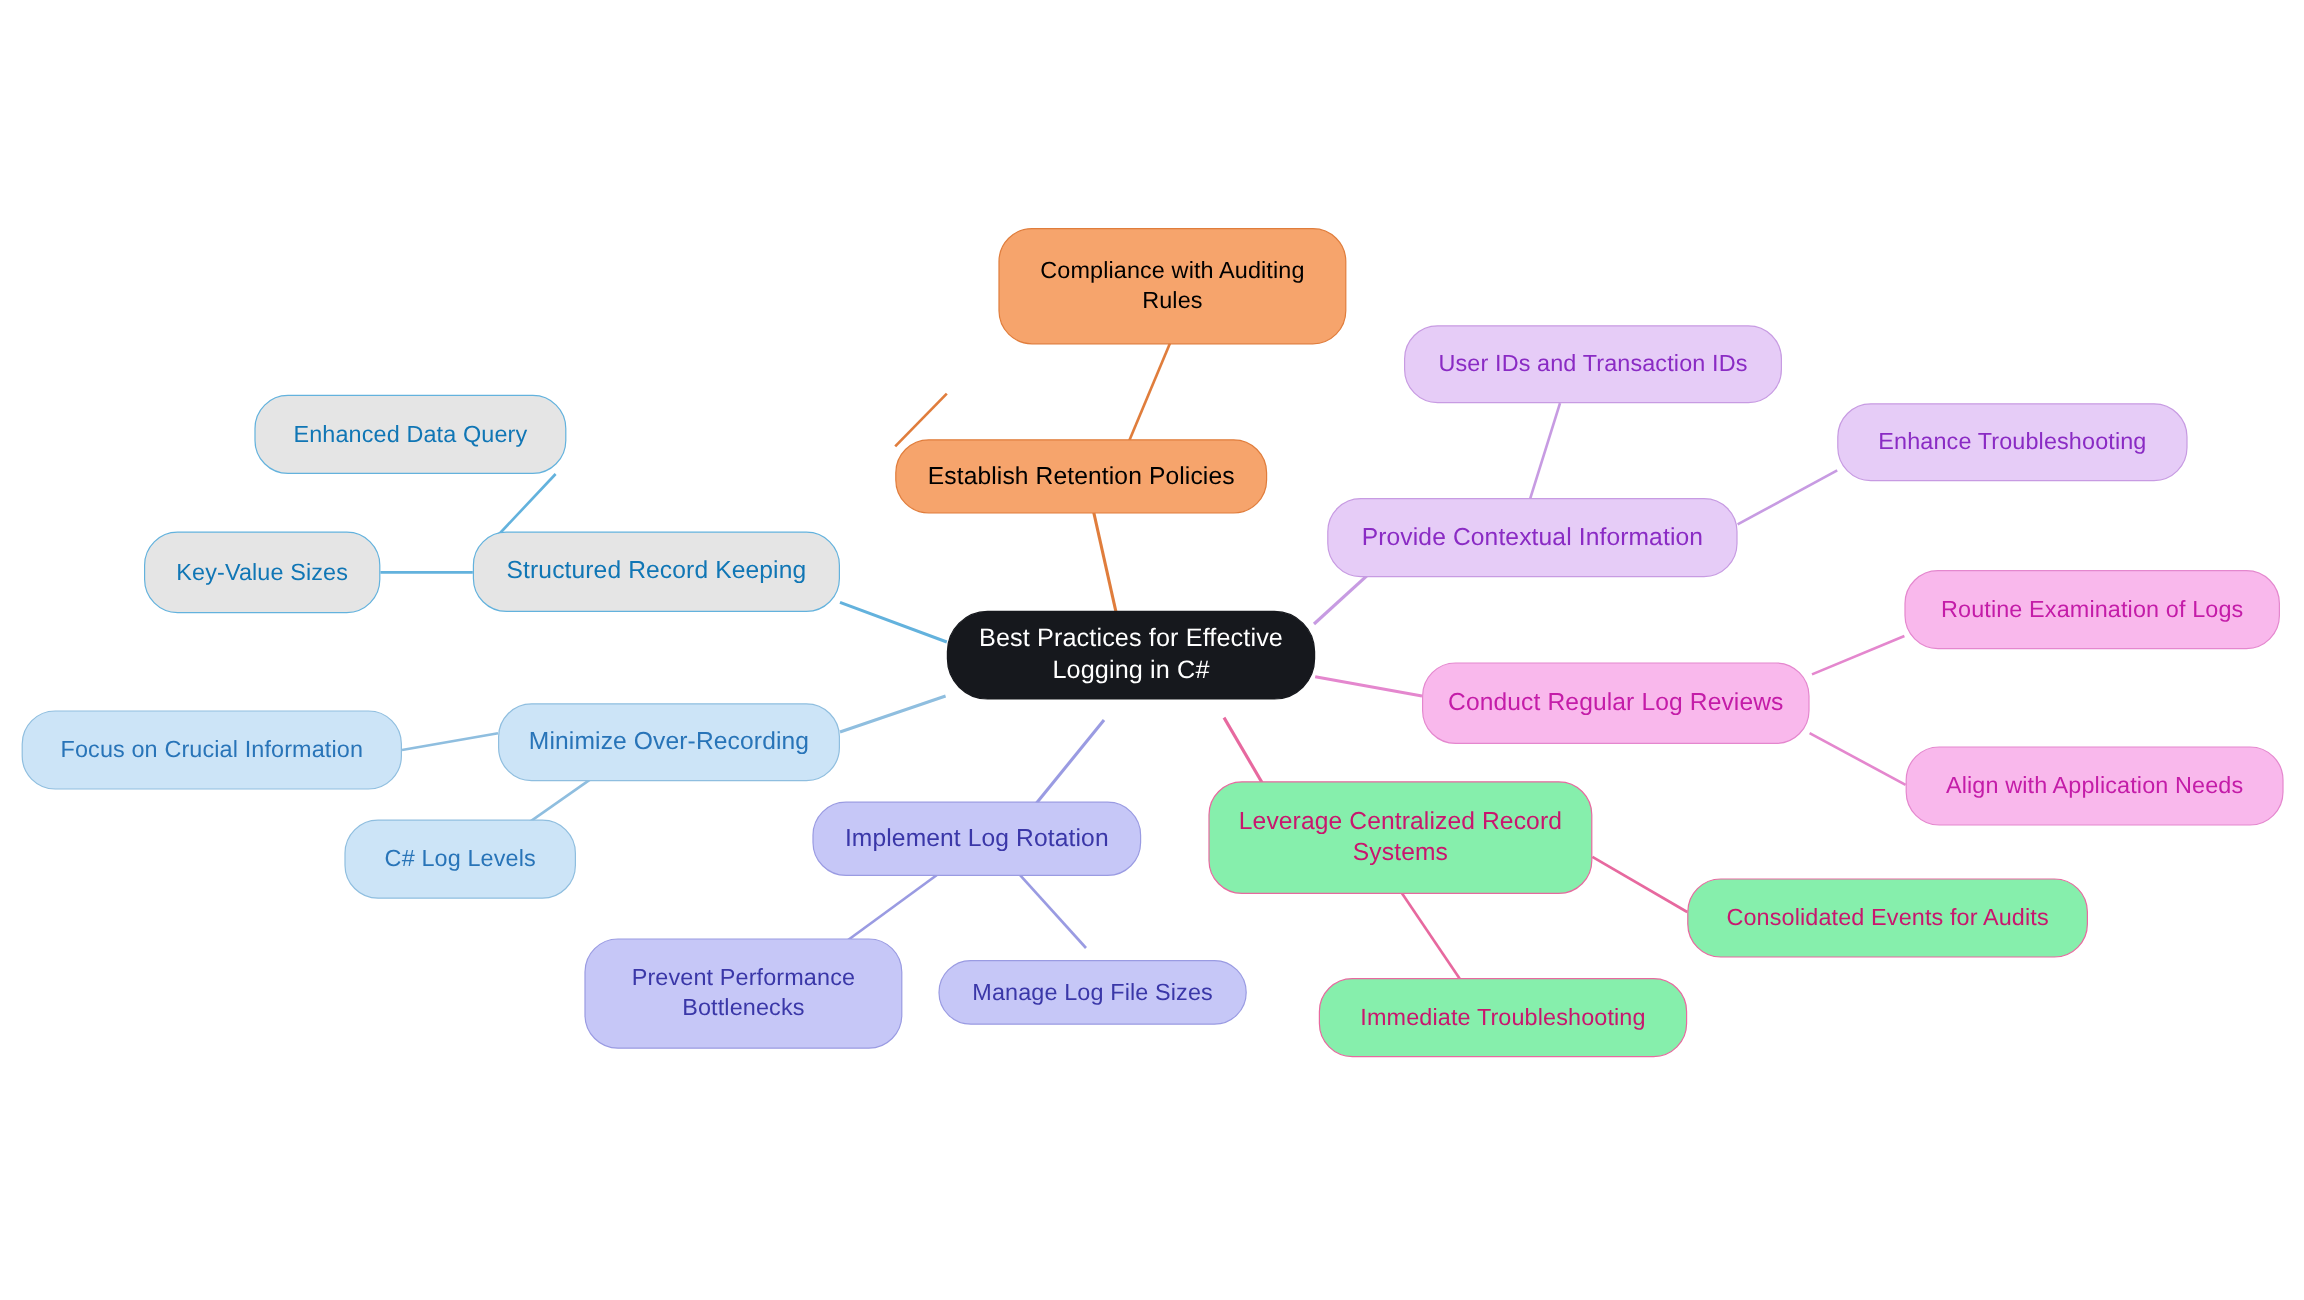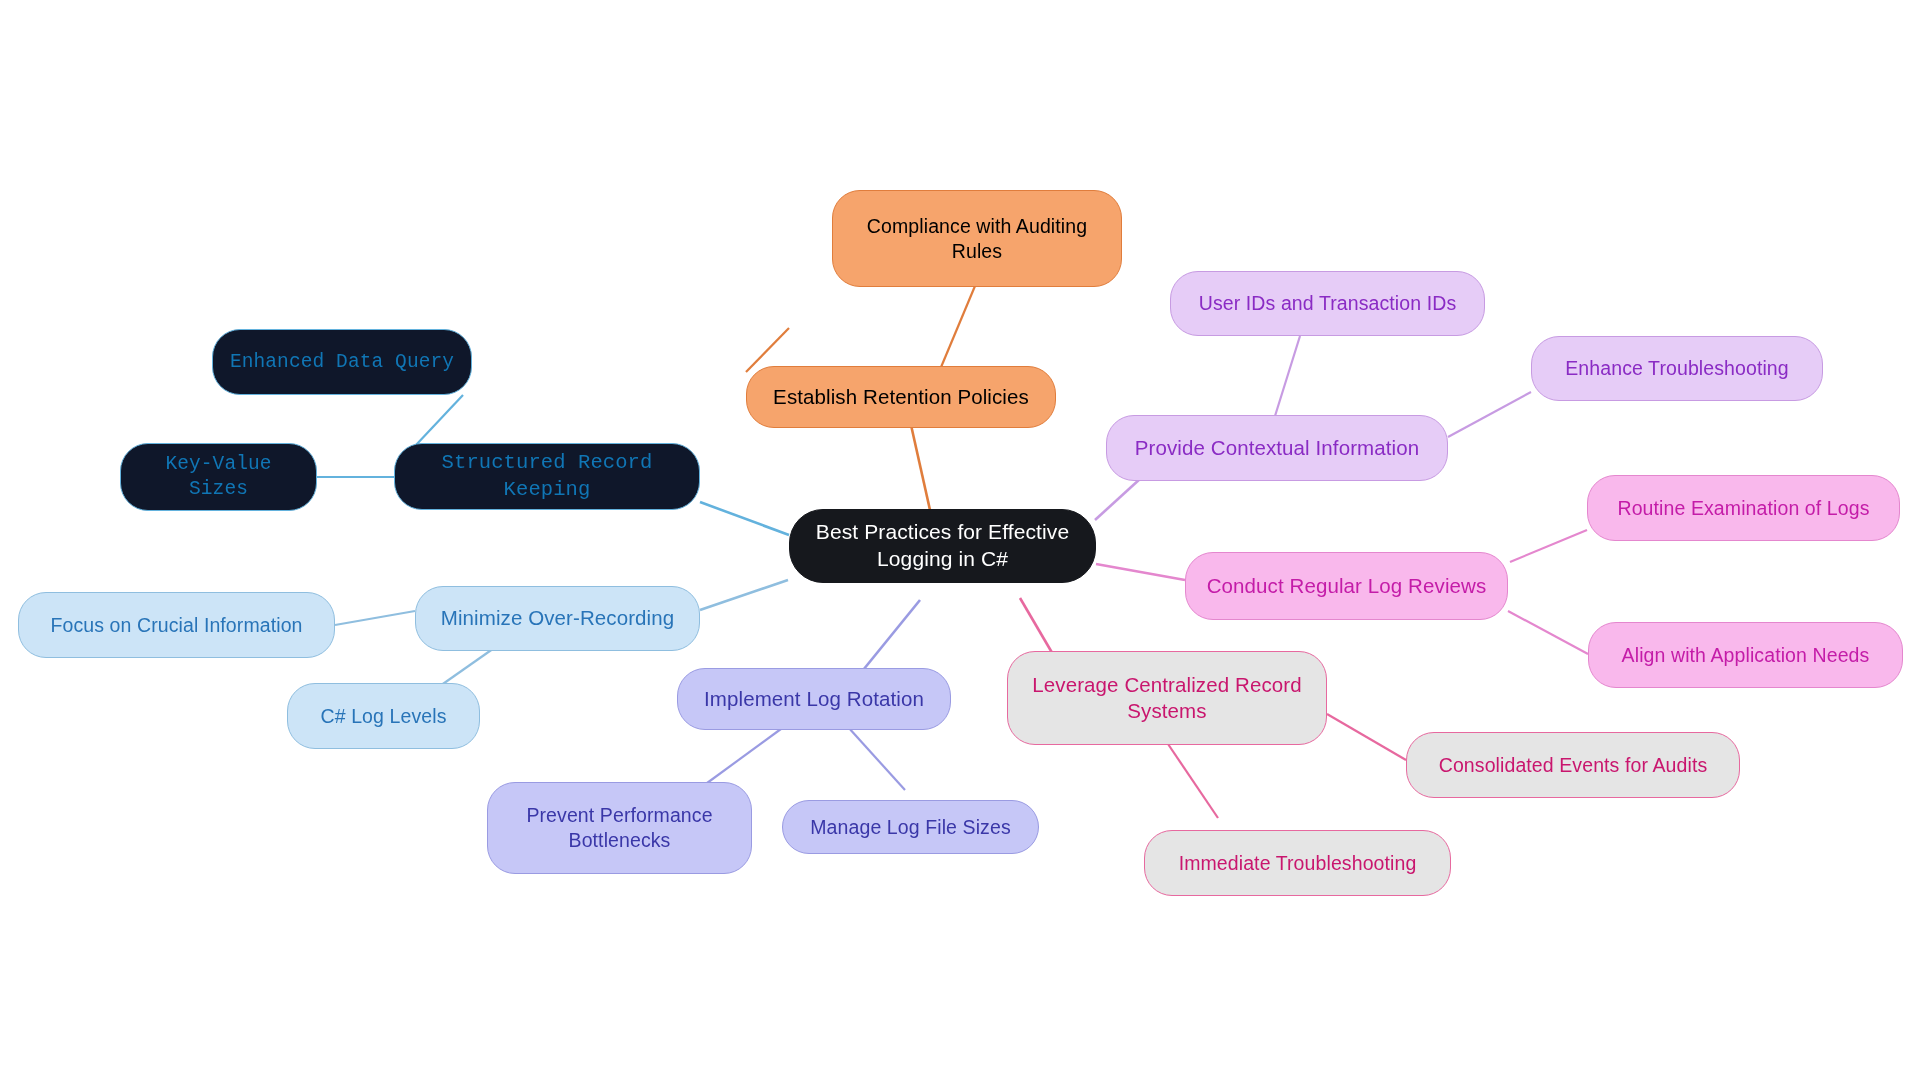--- a/index.html
+++ b/index.html
@@ -47,26 +47,26 @@
     border-color: #16181d;
     color: #ffffff;
     border-radius: 34px;
     font-size: 21px;
     z-index: 5;
   }
   .node-lvl1 { font-size: 20.5px; z-index: 4; }
   .node-lvl2 { font-size: 19.5px; z-index: 3; }
 
   
-  .c-blue       { background: #0f172a; border-color: #63B2DD; color: #1076B5; font-family: Liberation Mono, monospace; }
+  .c-blue       { background: #e5e5e5; border-color: #63B2DD; color: #1076B5; }
   .c-blue-lt    { background: #CCE4F7; border-color: #8FBEDF; color: #2874B8; }
   .c-orange     { background: #F6A46C; border-color: #E07D3C; color: #000000; }
   .c-periwinkle { background: #C6C7F7; border-color: #9A9BE2; color: #3A37A8; }
   .c-lavender   { background: #E6CCF7; border-color: #C79BE2; color: #8A2BC4; }
-  .c-pink-hot   { background: #e5e5e5; border-color: #E7699F; color: #C9166E; }
+  .c-pink-hot   { background: #86efac; border-color: #E7699F; color: #C9166E; }
   .c-pink-lt    { background: #F9B8EC; border-color: #E487CE; color: #C41CA8; }
 </style>
 </head>
 <body>
 
 <div id="mindmap-root">
 
   <svg id="edge-layer" viewBox="0 0 1920 1083" width="1920" height="1083">
 
     <path d="M 789 535 L 700 502" stroke="#63B2DD" stroke-width="2.6" fill="none"></path>
@@ -139,21 +139,21 @@
   <div class="node node-lvl2 c-pink-lt" style="left:1588px; top:622px; width:315px; height:66px;">
     <span>Align with Application Needs</span>
   </div>
 
   <div class="node node-lvl1 c-pink-hot" style="left:1007px; top:651px; width:320px; height:94px;">
     <span>Leverage Centralized Record Systems</span>
   </div>
   <div class="node node-lvl2 c-pink-hot" style="left:1406px; top:732px; width:334px; height:66px;text-align:right;">
     <span>Consolidated Events for Audits</span>
   </div>
-  <div class="node node-lvl2 c-pink-hot" style="left:1144px; top:815px; width:307px; height:66px;margin-top:15px;">
+  <div class="node node-lvl2 c-pink-hot" style="left:1099px; top:815px; width:307px; height:66px;">
     <span>Immediate Troubleshooting</span>
   </div>
 
   <div class="node node-lvl1 c-periwinkle" style="left:677px; top:668px; width:274px; height:62px;">
     <span>Implement Log Rotation</span>
   </div>
   <div class="node node-lvl2 c-periwinkle" style="left:487px; top:782px; width:265px; height:92px;">
     <span>Prevent Performance Bottlenecks</span>
   </div>
   <div class="node node-lvl2 c-periwinkle" style="left:782px; top:800px; width:257px; height:54px;">

